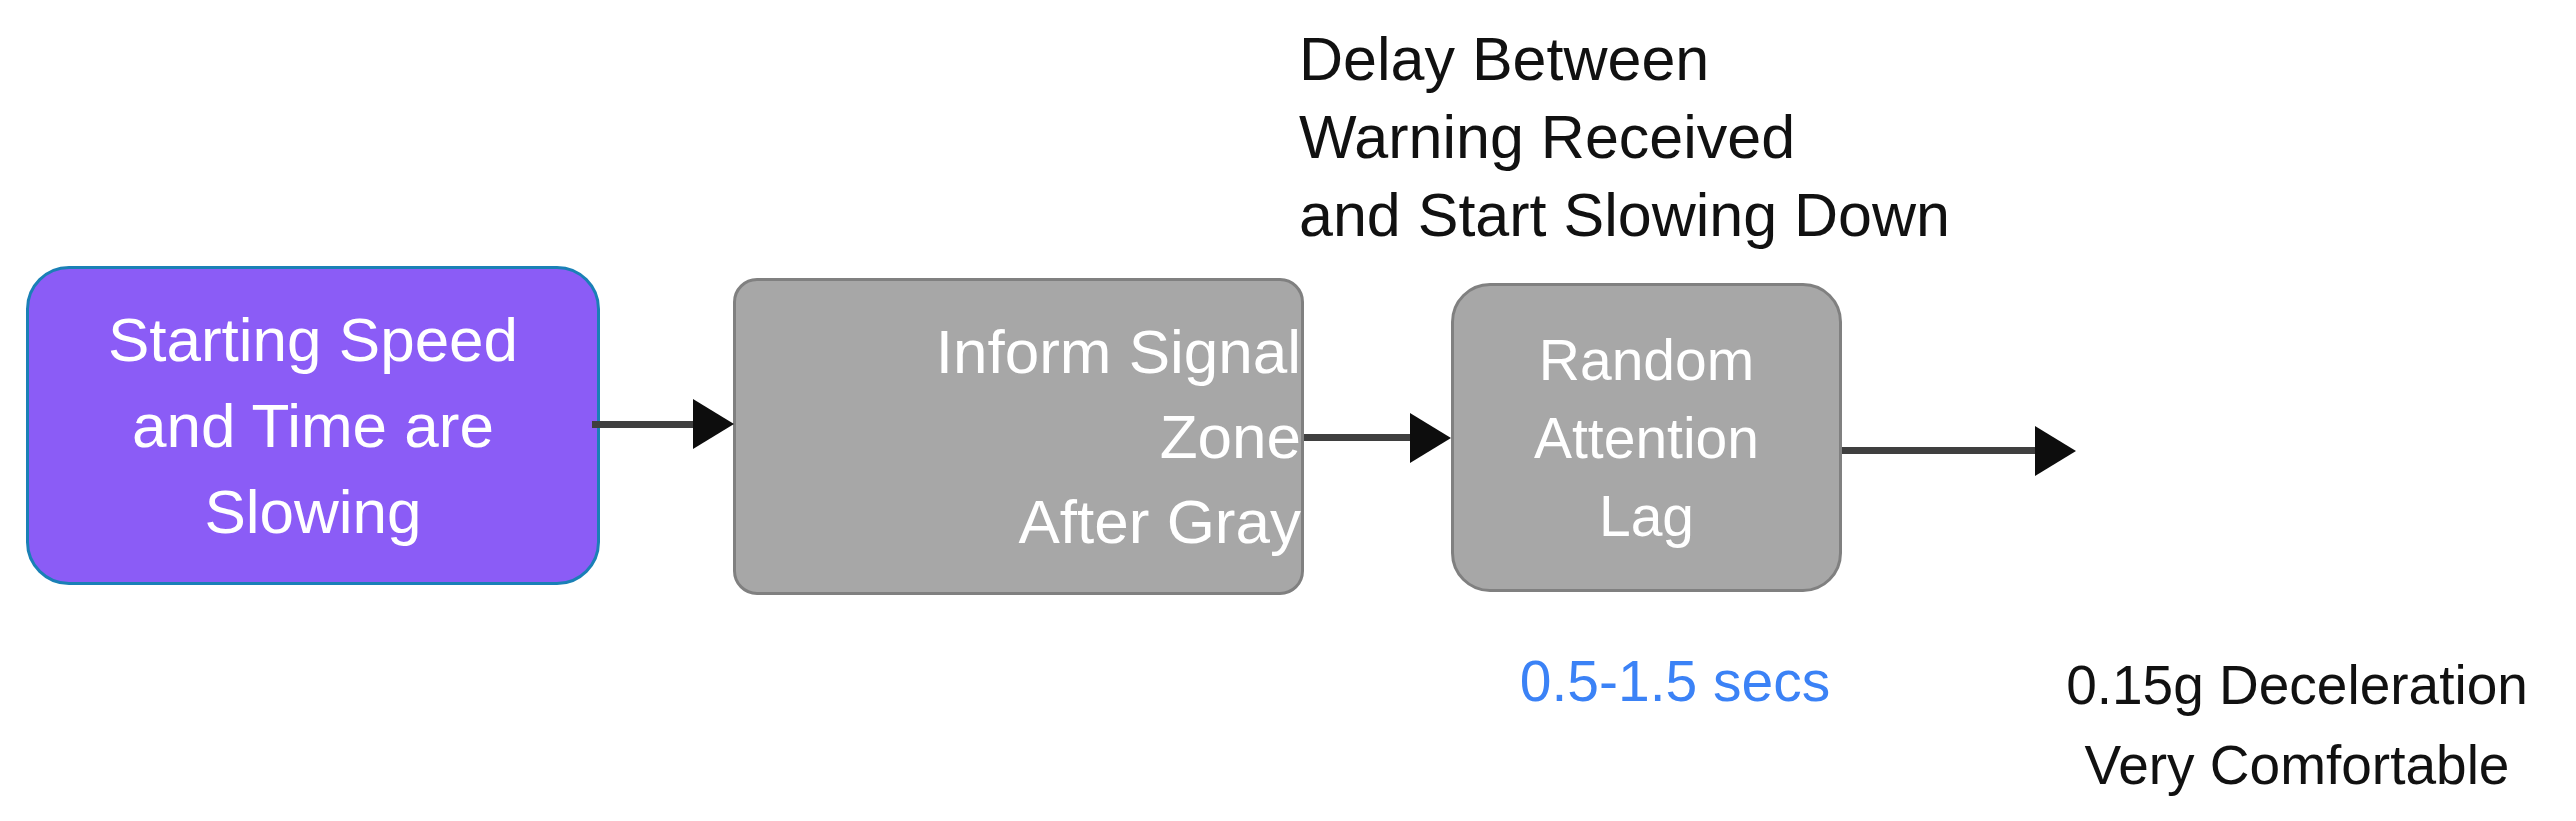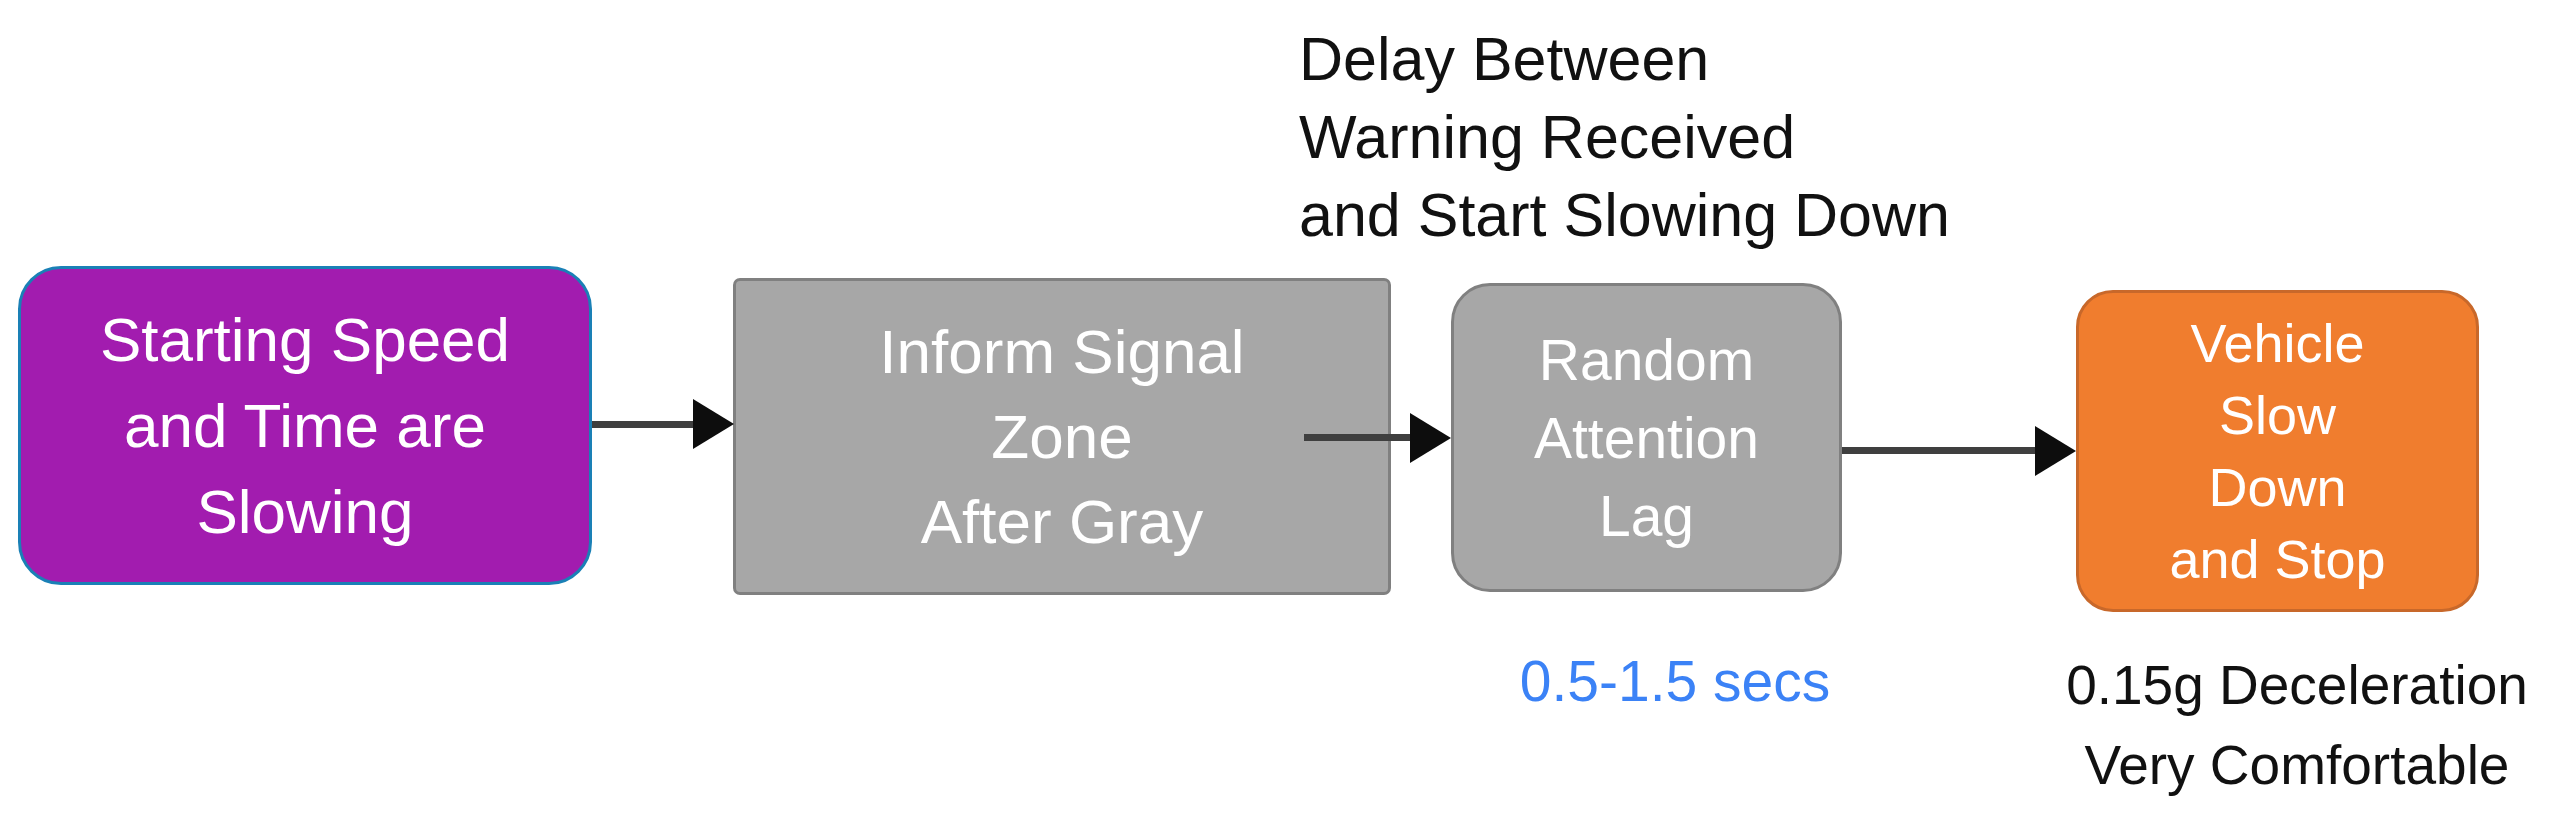--- a/index.html
+++ b/index.html
@@ -41,23 +41,23 @@
     color: #ffffff;
   }
   .node-1 {
     left: 18px; top: 266px;
     width: 574px; height: 319px;
     border-radius: 43px;
     font-size: 62px; line-height: 86px;
   }
   .node-2 {
     left: 733px; top: 278px;
-    width: 658px; height: 317px;
-    border-radius: 7px;
-    font-size: 62px; line-height: 85px;
+    width: 571px; height: 317px;
+    border-radius: 24px;
+    font-size: 62px; line-height: 85px; align-items: flex-end;
   }
   .node-3 {
     left: 1451px; top: 283px;
     width: 391px; height: 309px;
     border-radius: 39px;
     font-size: 57px; line-height: 78px;
   }
   .node-4 {
     left: 2076px; top: 290px;
     width: 403px; height: 322px;
@@ -114,44 +114,38 @@
 <body>
 
 <div class="canvas" style="background: rgb(255, 255, 255);">
 
   <div class="top-annotation" style="color: rgb(17, 17, 17);">
     <div>Delay Between</div>
     <div>Warning Received</div>
     <div>and Start Slowing Down</div>
   </div>
 
-  <div class="node node-1" style="background: #a21caf; border-color: rgb(26, 128, 182); color: rgb(255, 255, 255);">
+  <div class="node node-1" style="background: #8b5cf6; border-color: rgb(26, 128, 182); color: rgb(255, 255, 255); margin-left: 8px;">
     <div>Starting Speed</div>
     <div>and Time are</div>
     <div>Slowing</div>
   </div>
 
   <div class="node node-2" style="background: rgb(167, 167, 167); border-color: rgb(128, 128, 128); color: rgb(255, 255, 255);">
     <div>Inform Signal</div>
     <div>Zone</div>
     <div>After Gray</div>
   </div>
 
   <div class="node node-3" style="background: rgb(167, 167, 167); border-color: rgb(128, 128, 128); color: rgb(255, 255, 255);">
     <div>Random</div>
     <div>Attention</div>
     <div>Lag</div>
   </div>
 
-  <div class="node node-4" style="background: rgb(240, 125, 46); border-color: rgb(200, 104, 42); color: rgb(255, 255, 255);">
-    <div>Vehicle</div>
-    <div>Slow</div>
-    <div>Down</div>
-    <div>and Stop</div>
-  </div>
 
   <div class="arrow arrow-1">
     <div class="arrow-line" style="background: rgb(63, 63, 63);"></div>
     <div class="arrow-head" style="border-left-color: rgb(13, 13, 13);"></div>
   </div>
 
   <div class="arrow arrow-2">
     <div class="arrow-line" style="background: rgb(63, 63, 63);"></div>
     <div class="arrow-head" style="border-left-color: rgb(13, 13, 13);"></div>
   </div>

